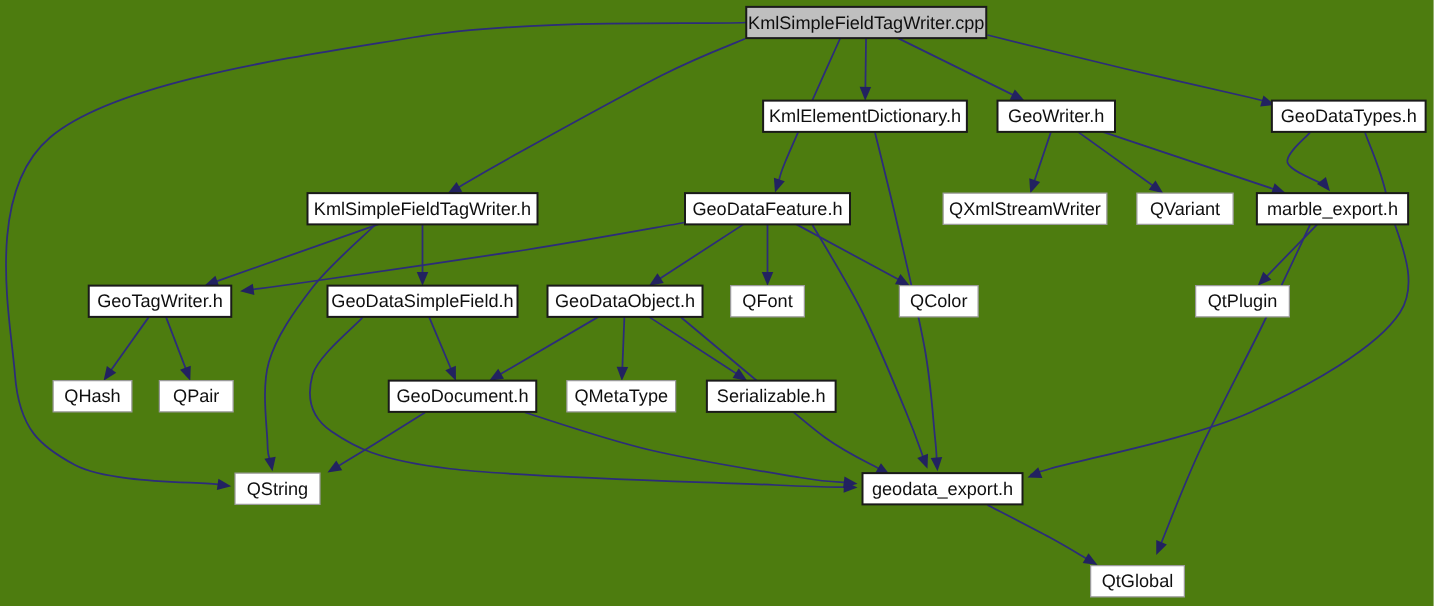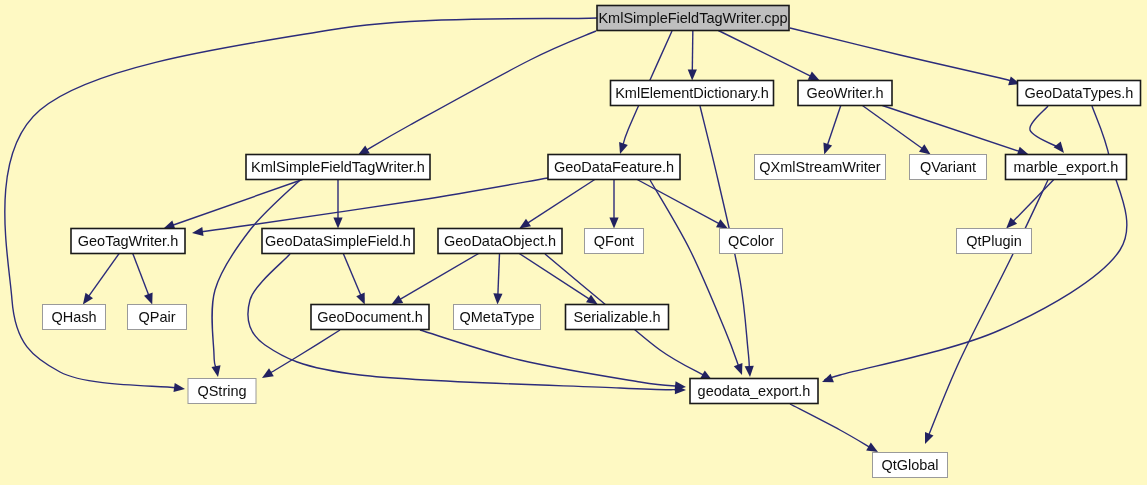--- a/index.html
+++ b/index.html
@@ -4,21 +4,21 @@
 <style>
   html, body {
     margin: 0;
     padding: 0;
     background: #ffffff;
   }
   #graph-root {
     position: relative;
     width: 1147px;
     height: 485px;
-    background: #fef9c3;
+    background: #4d7c0f;
     font-family: "Liberation Sans", sans-serif;
     overflow: hidden;
   }
   svg#graph-canvas {
     position: absolute;
     left: 0;
     top: 0;
     width: 1147px;
     height: 485px;
     display: block;

